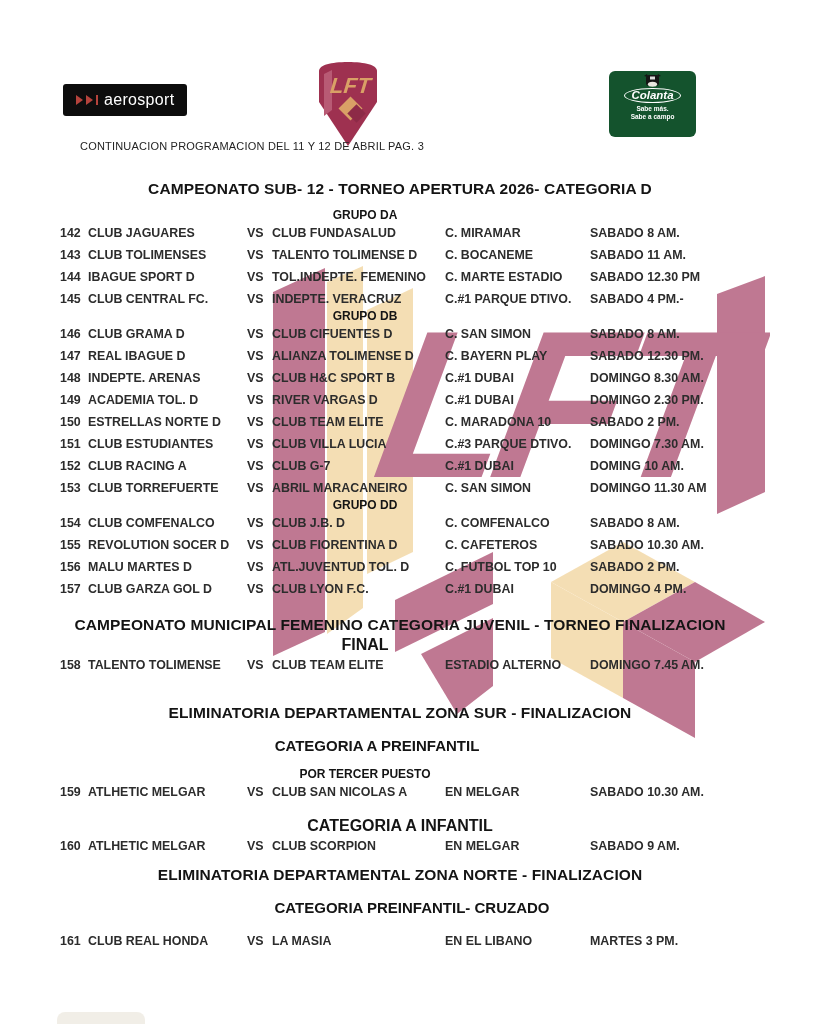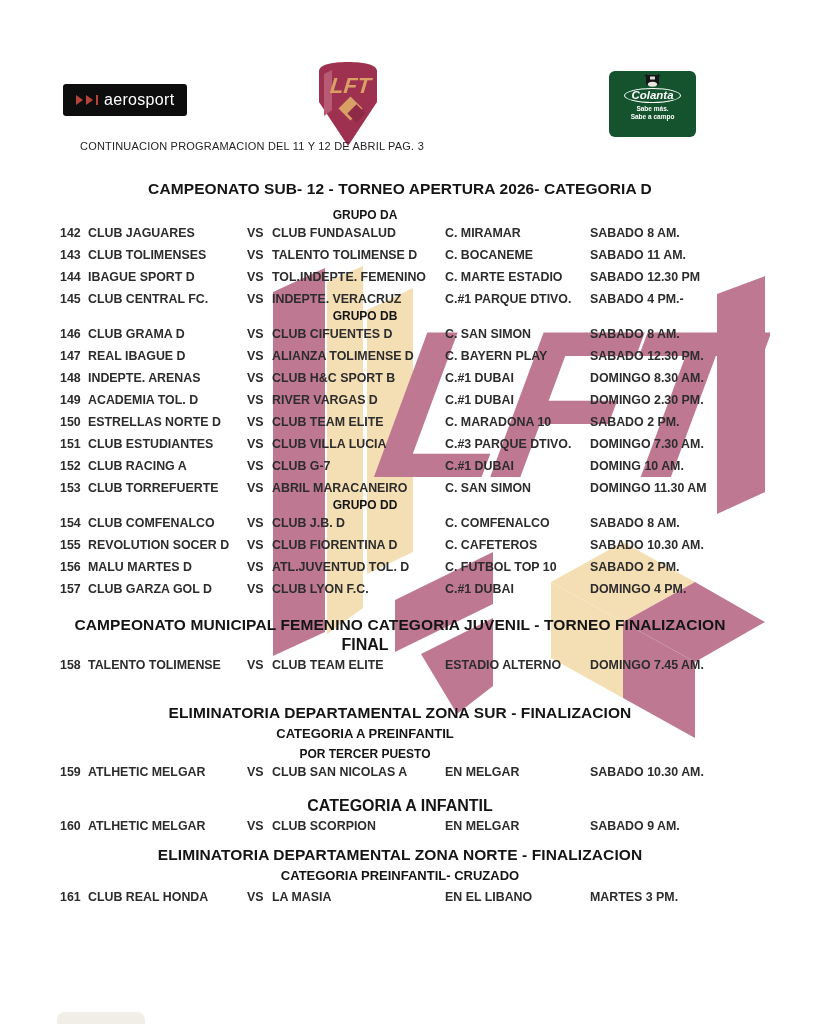--- a/index.html
+++ b/index.html
@@ -44,22 +44,22 @@
 
   .corner-blob{position:absolute;left:57px;top:1012px;width:88px;height:12px;
     background:#efece4;border-radius:8px 8px 0 0;opacity:.9}
 
   
   .main{position:absolute;left:60px;top:178px;width:680px;z-index:2}
   .sec-title{
     font-size:15.5px;font-weight:bold;line-height:22px;text-align:center;
     color:#141414;letter-spacing:.1px;white-space:nowrap;margin:0;
   }
-  .sec-sub{font-size:13px;font-weight:bold;line-height:20px;color:#141414;
-    white-space:nowrap;margin:0}
+  .sec-sub{font-size:15px;font-weight:bold;line-height:20px;color:#141414;
+    white-space:nowrap;margin:12px}
   .h-narrow{width:610px;text-align:center}
   .h-wide{width:680px;text-align:center}
   .blk-h-md{font-size:12px;font-weight:bold;line-height:13px;height:13px;
     color:#141414;margin:0;white-space:nowrap}
   .blk-h-lg{font-size:16px;font-weight:bold;line-height:18px;height:18px;
     color:#141414;margin:0;white-space:nowrap}
   .match-row{
     height:22px;display:grid;
     grid-template-columns:28px 159px 25px 173px 145px 1fr;
     align-items:center;font-size:12.4px;color:#2c2c2c;white-space:nowrap;font-weight:bold;

